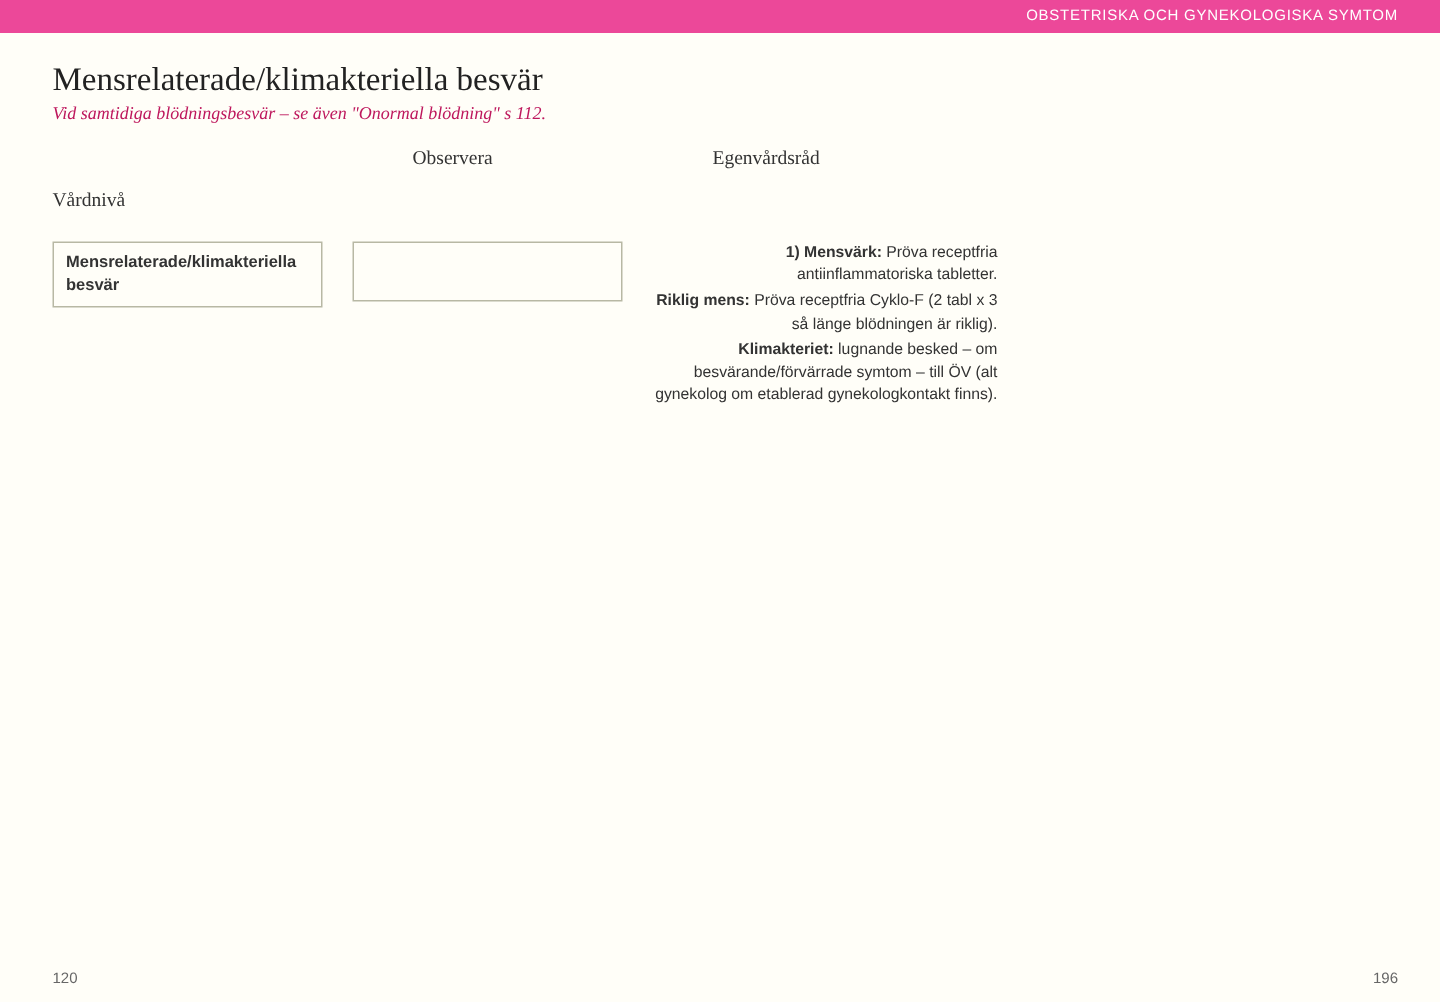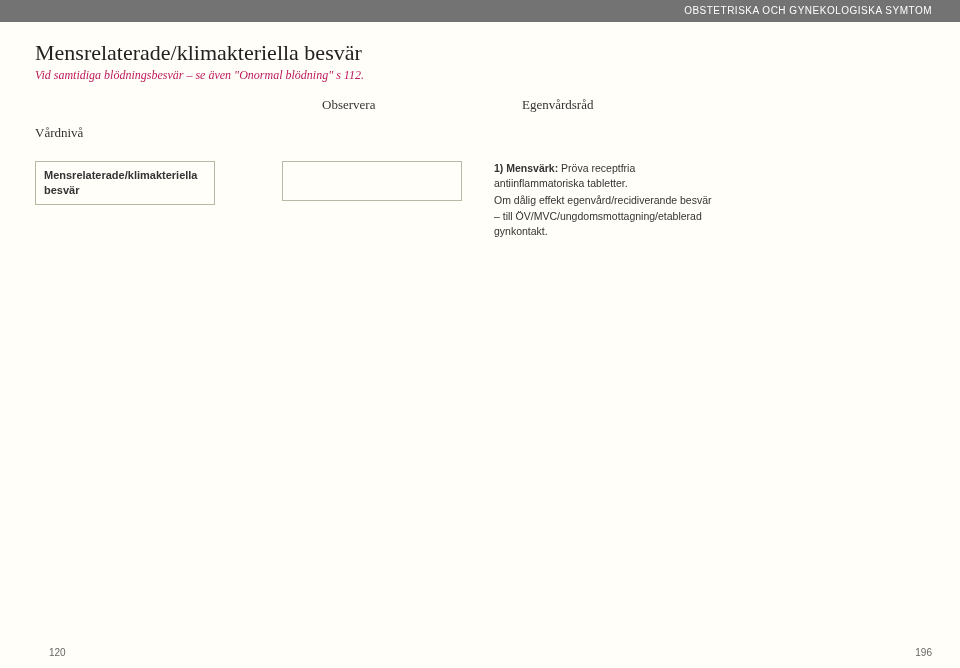--- a/index.html
+++ b/index.html
@@ -7,21 +7,21 @@
     padding: 0;
     width: 960px;
     height: 668px;
     background: #fffef8;
     font-family: "Helvetica Neue", Arial, sans-serif;
     color: #222;
     overflow: hidden;
     position: relative;
   }
   .header-bar {
-    background: #737373;
+    background: #ec4899;
     color: #fff;
     font-size: 10px;
     letter-spacing: 0.5px;
     text-align: right;
     padding: 4px 28px 4px 0;
     height: 14px;
     line-height: 14px;
   }
   .title-block {
     padding: 18px 20px 0 35px;
@@ -43,21 +43,21 @@
   .content {
     display: flex;
     padding: 20px 20px 0 35px;
     gap: 20px;
   }
   .col1, .col2, .col3 {
     flex-shrink: 0;
   }
   .col1 { width: 180px; }
   .col2 { width: 220px; margin-top: 28px; }
-  .col3 { width: 180px; margin-left: 47px; }
+  .col3 { width: 180px; }
   .col4 { width: 230px; }
   .col-header-row {
     display: flex;
     padding: 0 20px 0 35px;
     gap: 20px;
     margin-top: 14px;
   }
   .col-header {
     font-family: Georgia, "Times New Roman", serif;
     font-size: 13px;
@@ -76,26 +76,26 @@
     font-family: Georgia, "Times New Roman", serif;
     font-size: 13px;
     color: #333;
     margin-bottom: 12px;
   }
   .advice {
     font-size: 10.5px;
     line-height: 1.45;
     color: #333;
   }
-  .advice p { margin: 0 0 2px 12px; }
+  .advice p { margin: 0 0 2px 0; text-align: right; }
   .advice b { font-weight: bold; }
   .page-num-left {
     position: absolute;
     bottom: 10px;
-    left: 49px;
+    left: 35px;
     font-size: 10px;
     color: #666;
   }
   .page-num-right {
     position: absolute;
     bottom: 10px;
     right: 28px;
     font-size: 10px;
     color: #666;
   }
@@ -124,18 +124,19 @@
 
 <div class="content">
   <div class="col1">
     <div class="cell symptom-cell">Mensrelaterade/klimakteriella besvär</div>
   </div>
   <div class="col3">
     <div class="cell"></div>
   </div>
   <div class="col4 advice">
     <p><b>1) Mensvärk:</b><span> Pröva receptfria antiinflammatoriska tabletter.</span></p>
-    <p>Om dålig effekt egenvård/recidiverande besvär – till ÖV/MVC/ungdomsmottagning/etablerad gynkontakt.</p>
+    <p><b>Riklig mens:</b><span> Pröva receptfria Cyklo-F (2 tabl x 3 så länge blödningen är riklig).</span></p>
+    <p><b>Klimakteriet:</b><span> lugnande besked – om besvärande/förvärrade symtom – till ÖV (alt gynekolog om etablerad gynekologkontakt finns).</span></p>
   </div>
 </div>
 
 <div class="page-num-left">120</div>
 <div class="page-num-right">196</div>
 
 </body></html>

